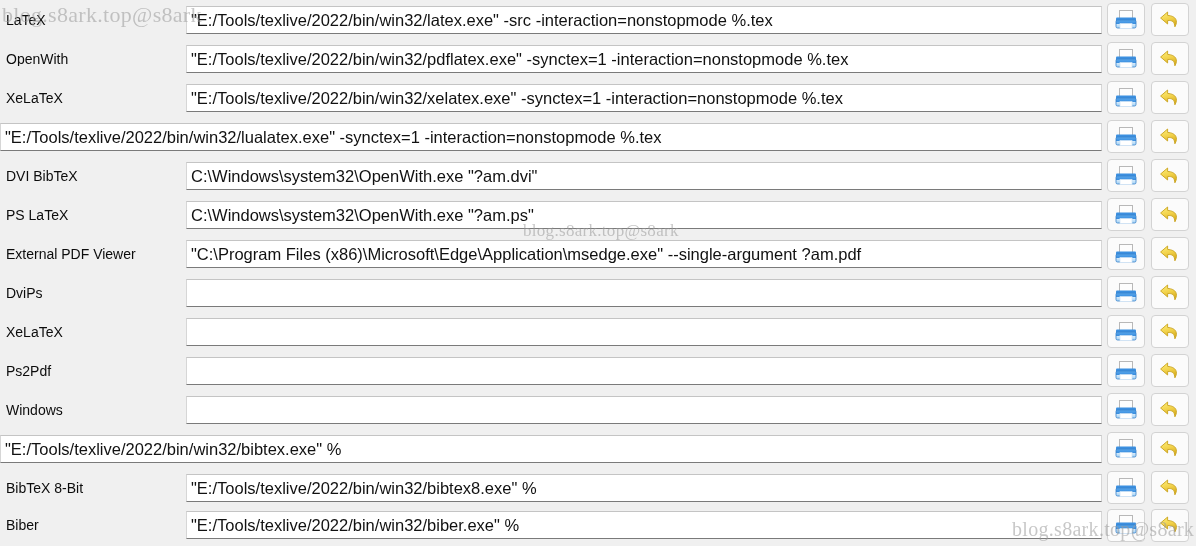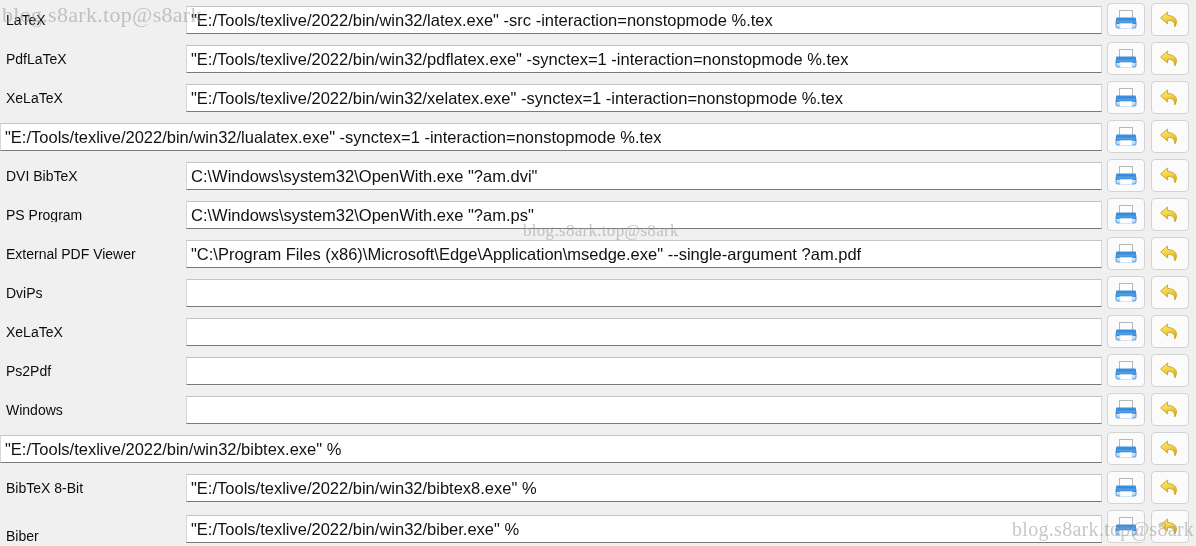--- a/index.html
+++ b/index.html
@@ -86,21 +86,21 @@
     border-radius: 4px;
     display: flex;
     align-items: center;
     justify-content: center;
     cursor: pointer;
   }
   .btn:last-child { margin-right: 7px; }
   .btn svg { display: block; }
 
   
-  .row:last-child { height: 36px; align-items: flex-end; }
+  .row:last-child { height: 36px; }
 </style>
 </head>
 <body>
 
 <div id="root">
 
   <div class="rows" id="rows-container">
       <div class="row">
         <div class="row-label">LaTeX</div>
         <div class="field-wrap">
@@ -130,21 +130,21 @@
       <stop offset="0%" stop-color="#fdf07a"></stop>
       <stop offset="55%" stop-color="#f2d24b"></stop>
       <stop offset="100%" stop-color="#d9b021"></stop>
     </linearGradient>
   </defs>
   <path d="M9.6 3.0 L2.6 9.0 L9.6 15.0 L9.6 11.6 C14.4 11.1 16.4 12.6 16.9 17.8 C20.4 12.0 18.0 6.9 9.6 6.4 Z" fill="url(#ugFill)" stroke="#c9a31e" stroke-width="0.9" stroke-linejoin="round"></path>
 </svg>
 </div>
       </div>
       <div class="row">
-        <div class="row-label">PdfLaTeX</div>
+        <div class="row-label">OpenWith</div>
         <div class="field-wrap">
           <div class="field">"E:/Tools/texlive/2022/bin/win32/pdflatex.exe" -synctex=1 -interaction=nonstopmode %.tex</div>
         </div>
         <div class="btn">
 <svg width="24" height="22" viewBox="0 0 24 22">
   <defs>
     <linearGradient id="pgBody" x1="0" y1="0" x2="0" y2="1">
       <stop offset="0%" stop-color="#5aa8ec"></stop>
       <stop offset="45%" stop-color="#3b8fe0"></stop>
       <stop offset="50%" stop-color="#d9ecfb"></stop>
@@ -269,21 +269,21 @@
       <stop offset="0%" stop-color="#fdf07a"></stop>
       <stop offset="55%" stop-color="#f2d24b"></stop>
       <stop offset="100%" stop-color="#d9b021"></stop>
     </linearGradient>
   </defs>
   <path d="M9.6 3.0 L2.6 9.0 L9.6 15.0 L9.6 11.6 C14.4 11.1 16.4 12.6 16.9 17.8 C20.4 12.0 18.0 6.9 9.6 6.4 Z" fill="url(#ugFill)" stroke="#c9a31e" stroke-width="0.9" stroke-linejoin="round"></path>
 </svg>
 </div>
       </div>
       <div class="row">
-        <div class="row-label">PS Program</div>
+        <div class="row-label">PS LaTeX</div>
         <div class="field-wrap">
           <div class="field">C:\Windows\system32\OpenWith.exe "?am.ps"</div>
         </div>
         <div class="btn">
 <svg width="24" height="22" viewBox="0 0 24 22">
   <defs>
     <linearGradient id="pgBody" x1="0" y1="0" x2="0" y2="1">
       <stop offset="0%" stop-color="#5aa8ec"></stop>
       <stop offset="45%" stop-color="#3b8fe0"></stop>
       <stop offset="50%" stop-color="#d9ecfb"></stop>

